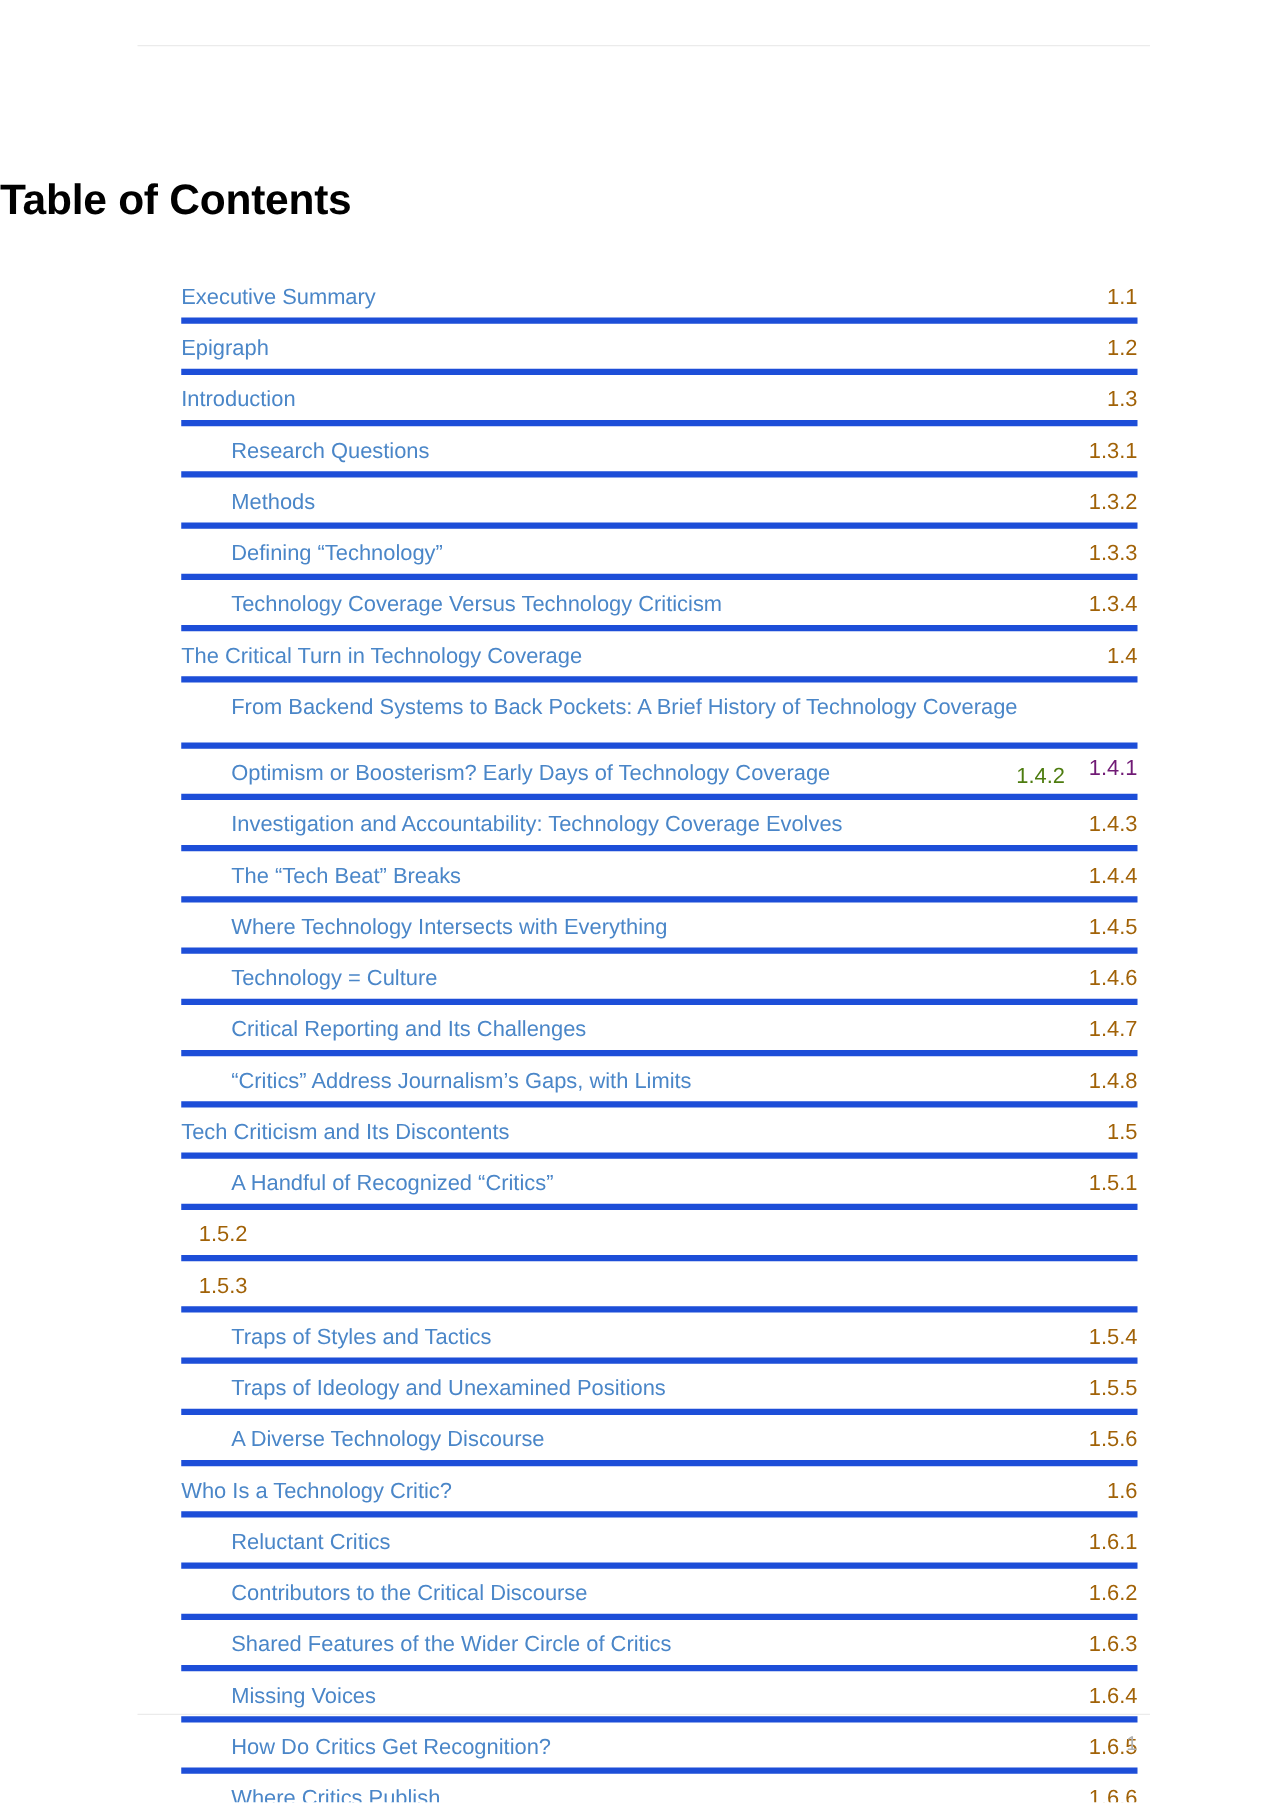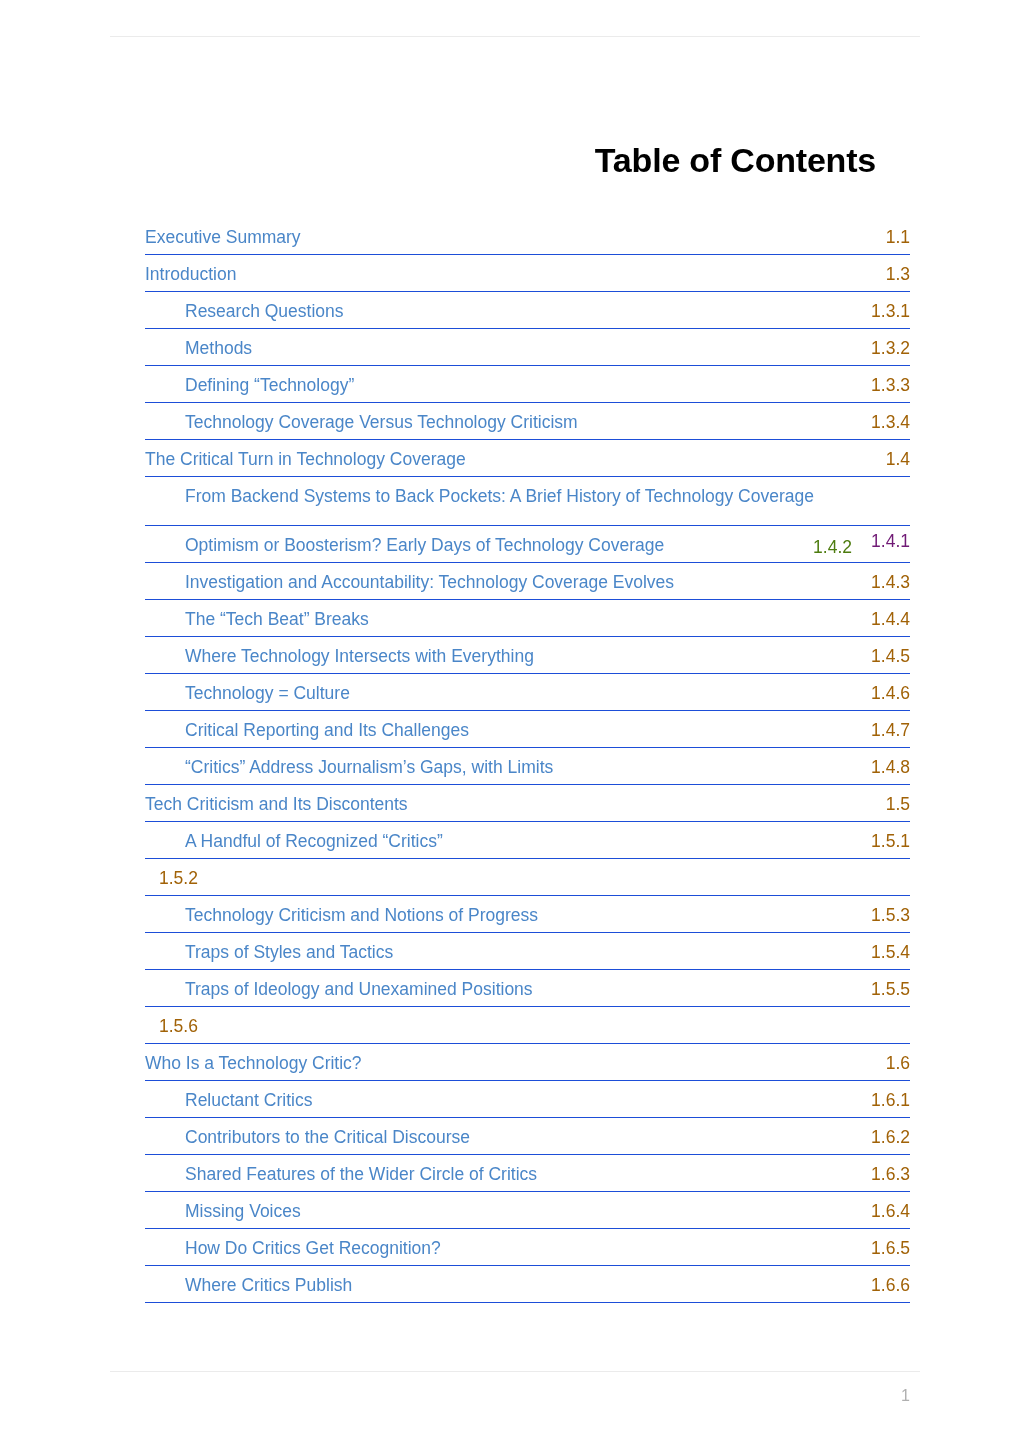--- a/index.html
+++ b/index.html
@@ -30,41 +30,41 @@
     height: 1px;
     background: #ebebeb;
   }
 
   
   .doc-title {
     position: absolute;
     left: 0;
     top: 141px;
     width: 876px;
-    text-align: right;
+    text-align: left;
     font-size: 34px;
     font-weight: bold;
     color: #000000;
     letter-spacing: -0.2px;
   }
 
   
   .toc {
     position: absolute;
     left: 145px;
     top: 218px;
     width: 765px;
   }
 
   .toc-row {
     position: relative;
     display: flex;
     align-items: flex-end;
     justify-content: space-between;
-    border-bottom: 1px solid #1d4ed8;
+    border-bottom: 5px solid #1d4ed8;
     min-height: 37px;
     box-sizing: border-box;
     padding-top: 6px;
     padding-bottom: 4px;
   }
 
   .toc-row .label {
     font-size: 17.5px;
     color: #4a86c8;
     line-height: 26px;
@@ -149,20 +149,24 @@
   <div class="header-rule"></div>
 
   <div class="doc-title">Table of Contents</div>
 
   <div class="toc" id="toc-list">
       <div class="toc-row level-1">
         <span class="label">Executive Summary</span>
         <span class="num">1.1</span>
       </div>
       <div class="toc-row level-1">
+        <span class="label">Epigraph</span>
+        <span class="num">1.2</span>
+      </div>
+      <div class="toc-row level-1">
         <span class="label">Introduction</span>
         <span class="num">1.3</span>
       </div>
       <div class="toc-row level-2">
         <span class="label">Research Questions</span>
         <span class="num">1.3.1</span>
       </div>
       <div class="toc-row level-2">
         <span class="label">Methods</span>
         <span class="num">1.3.2</span>
@@ -212,32 +216,32 @@
         <span class="num">1.5</span>
       </div>
       <div class="toc-row level-2">
         <span class="label">A Handful of Recognized “Critics”</span>
         <span class="num">1.5.1</span>
       </div>
       <div class="toc-row level-2">
         <span class="num">1.5.2</span>
       </div>
       <div class="toc-row level-2">
-        <span class="label">Technology Criticism and Notions of Progress</span>
         <span class="num">1.5.3</span>
       </div>
       <div class="toc-row level-2">
         <span class="label">Traps of Styles and Tactics</span>
         <span class="num">1.5.4</span>
       </div>
       <div class="toc-row level-2">
         <span class="label">Traps of Ideology and Unexamined Positions</span>
         <span class="num">1.5.5</span>
       </div>
       <div class="toc-row level-2">
+        <span class="label">A Diverse Technology Discourse</span>
         <span class="num">1.5.6</span>
       </div>
       <div class="toc-row level-1">
         <span class="label">Who Is a Technology Critic?</span>
         <span class="num">1.6</span>
       </div>
       <div class="toc-row level-2">
         <span class="label">Reluctant Critics</span>
         <span class="num">1.6.1</span>
       </div>

